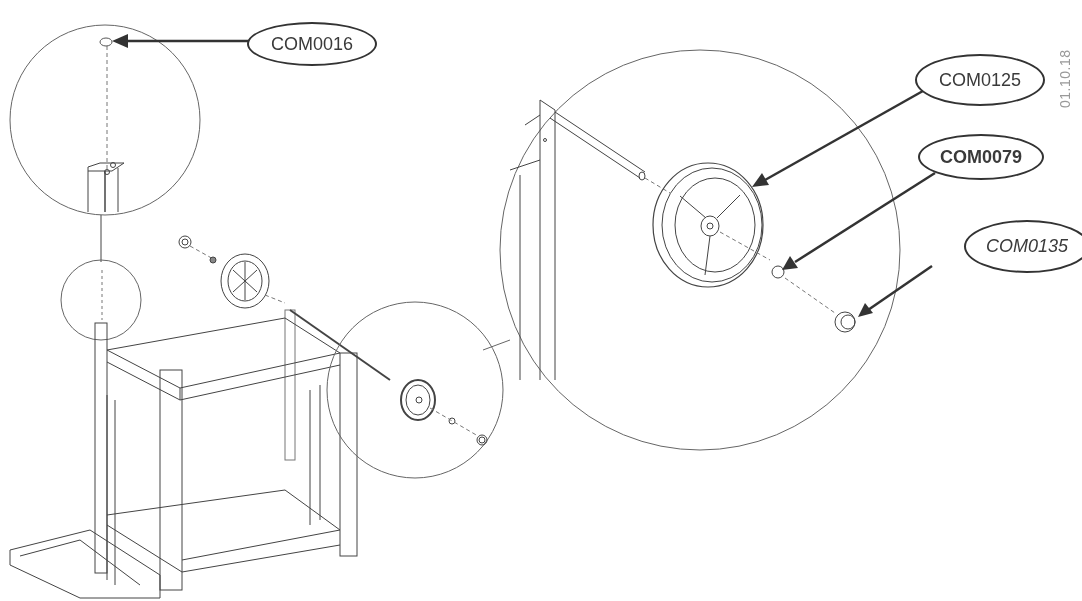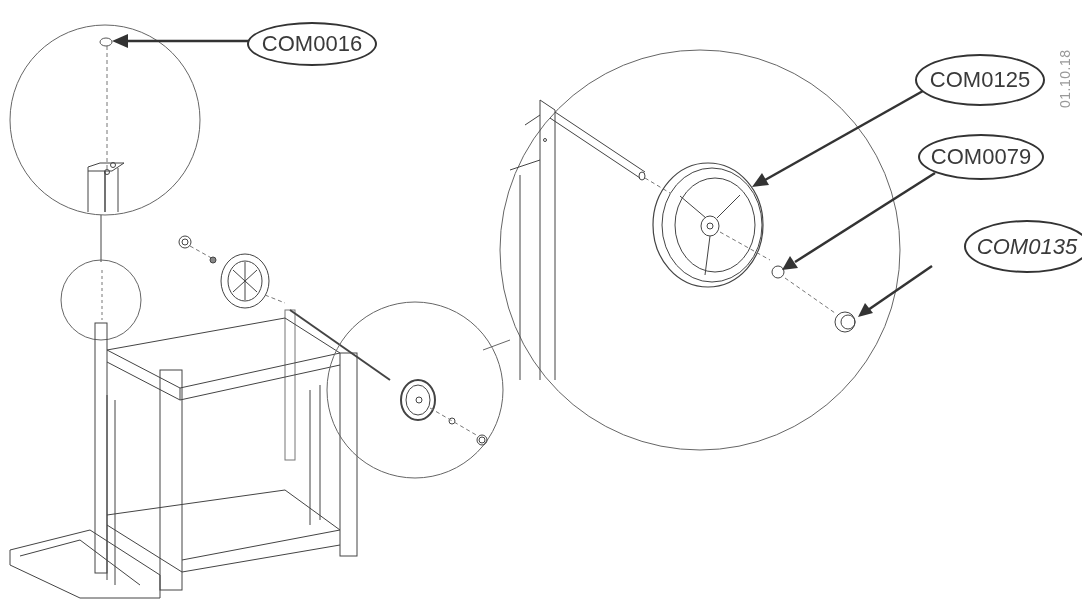--- a/index.html
+++ b/index.html
@@ -1,18 +1,18 @@
 <!DOCTYPE html>
 <html><head>
 <meta charset="utf-8">
 <style>
   html,body{margin:0;padding:0;background:#fff;}
   body{width:1082px;height:601px;position:relative;overflow:hidden;font-family:"Liberation Sans",sans-serif;}
   svg{position:absolute;left:0;top:0;}
-  .lbl{position:absolute;border:2.5px solid #333;border-radius:50%;background:#fff;display:flex;align-items:center;justify-content:center;font-size:22px;color:#3a3a3a;box-sizing:border-box;}
+  .lbl{position:absolute;border:2.5px solid #333;border-radius:50%;background:#fff;display:flex;align-items:center;justify-content:center;font-size:18px;color:#3a3a3a;box-sizing:border-box;}
   .date{position:absolute;left:1057px;top:108px;transform:rotate(-90deg);transform-origin:left top;font-size:14px;color:#999;letter-spacing:0.5px;}
 </style>
 </head>
 <body>
 
 <svg width="1082" height="601" viewBox="0 0 1082 601">
   <g fill="none" stroke="#444" stroke-width="1">
 
     <circle cx="105" cy="120" r="95" stroke="#666"></circle>
     <line x1="107" y1="46" x2="107" y2="170" stroke-dasharray="4,3" stroke="#777"></line>
@@ -105,15 +105,15 @@
     <polygon points="752,187 762,173 769,185" stroke="none"></polygon>
     <line x1="935" y1="173" x2="795" y2="262"></line>
     <polygon points="782,270 790,256 798,268" stroke="none"></polygon>
     <line x1="932" y1="266" x2="868" y2="310"></line>
     <polygon points="858,317 865,303 873,313" stroke="none"></polygon>
   </g>
 </svg>
 
 <div class="lbl" style="left:247px;top:22px;width:130px;height:44px;">COM0016</div>
 <div class="lbl" style="left:915px;top:54px;width:130px;height:52px;">COM0125</div>
-<div class="lbl" style="left:918px;top:134px;width:126px;height:46px;">COM0079</div>
+<div class="lbl" style="left:918px;top:134px;width:126px;height:46px;font-weight:bold;">COM0079</div>
 <div class="lbl" style="left:964px;top:220px;width:126px;height:53px;font-style:italic;">COM0135</div>
 <div class="date">01.10.18</div>
 
 </body></html>

